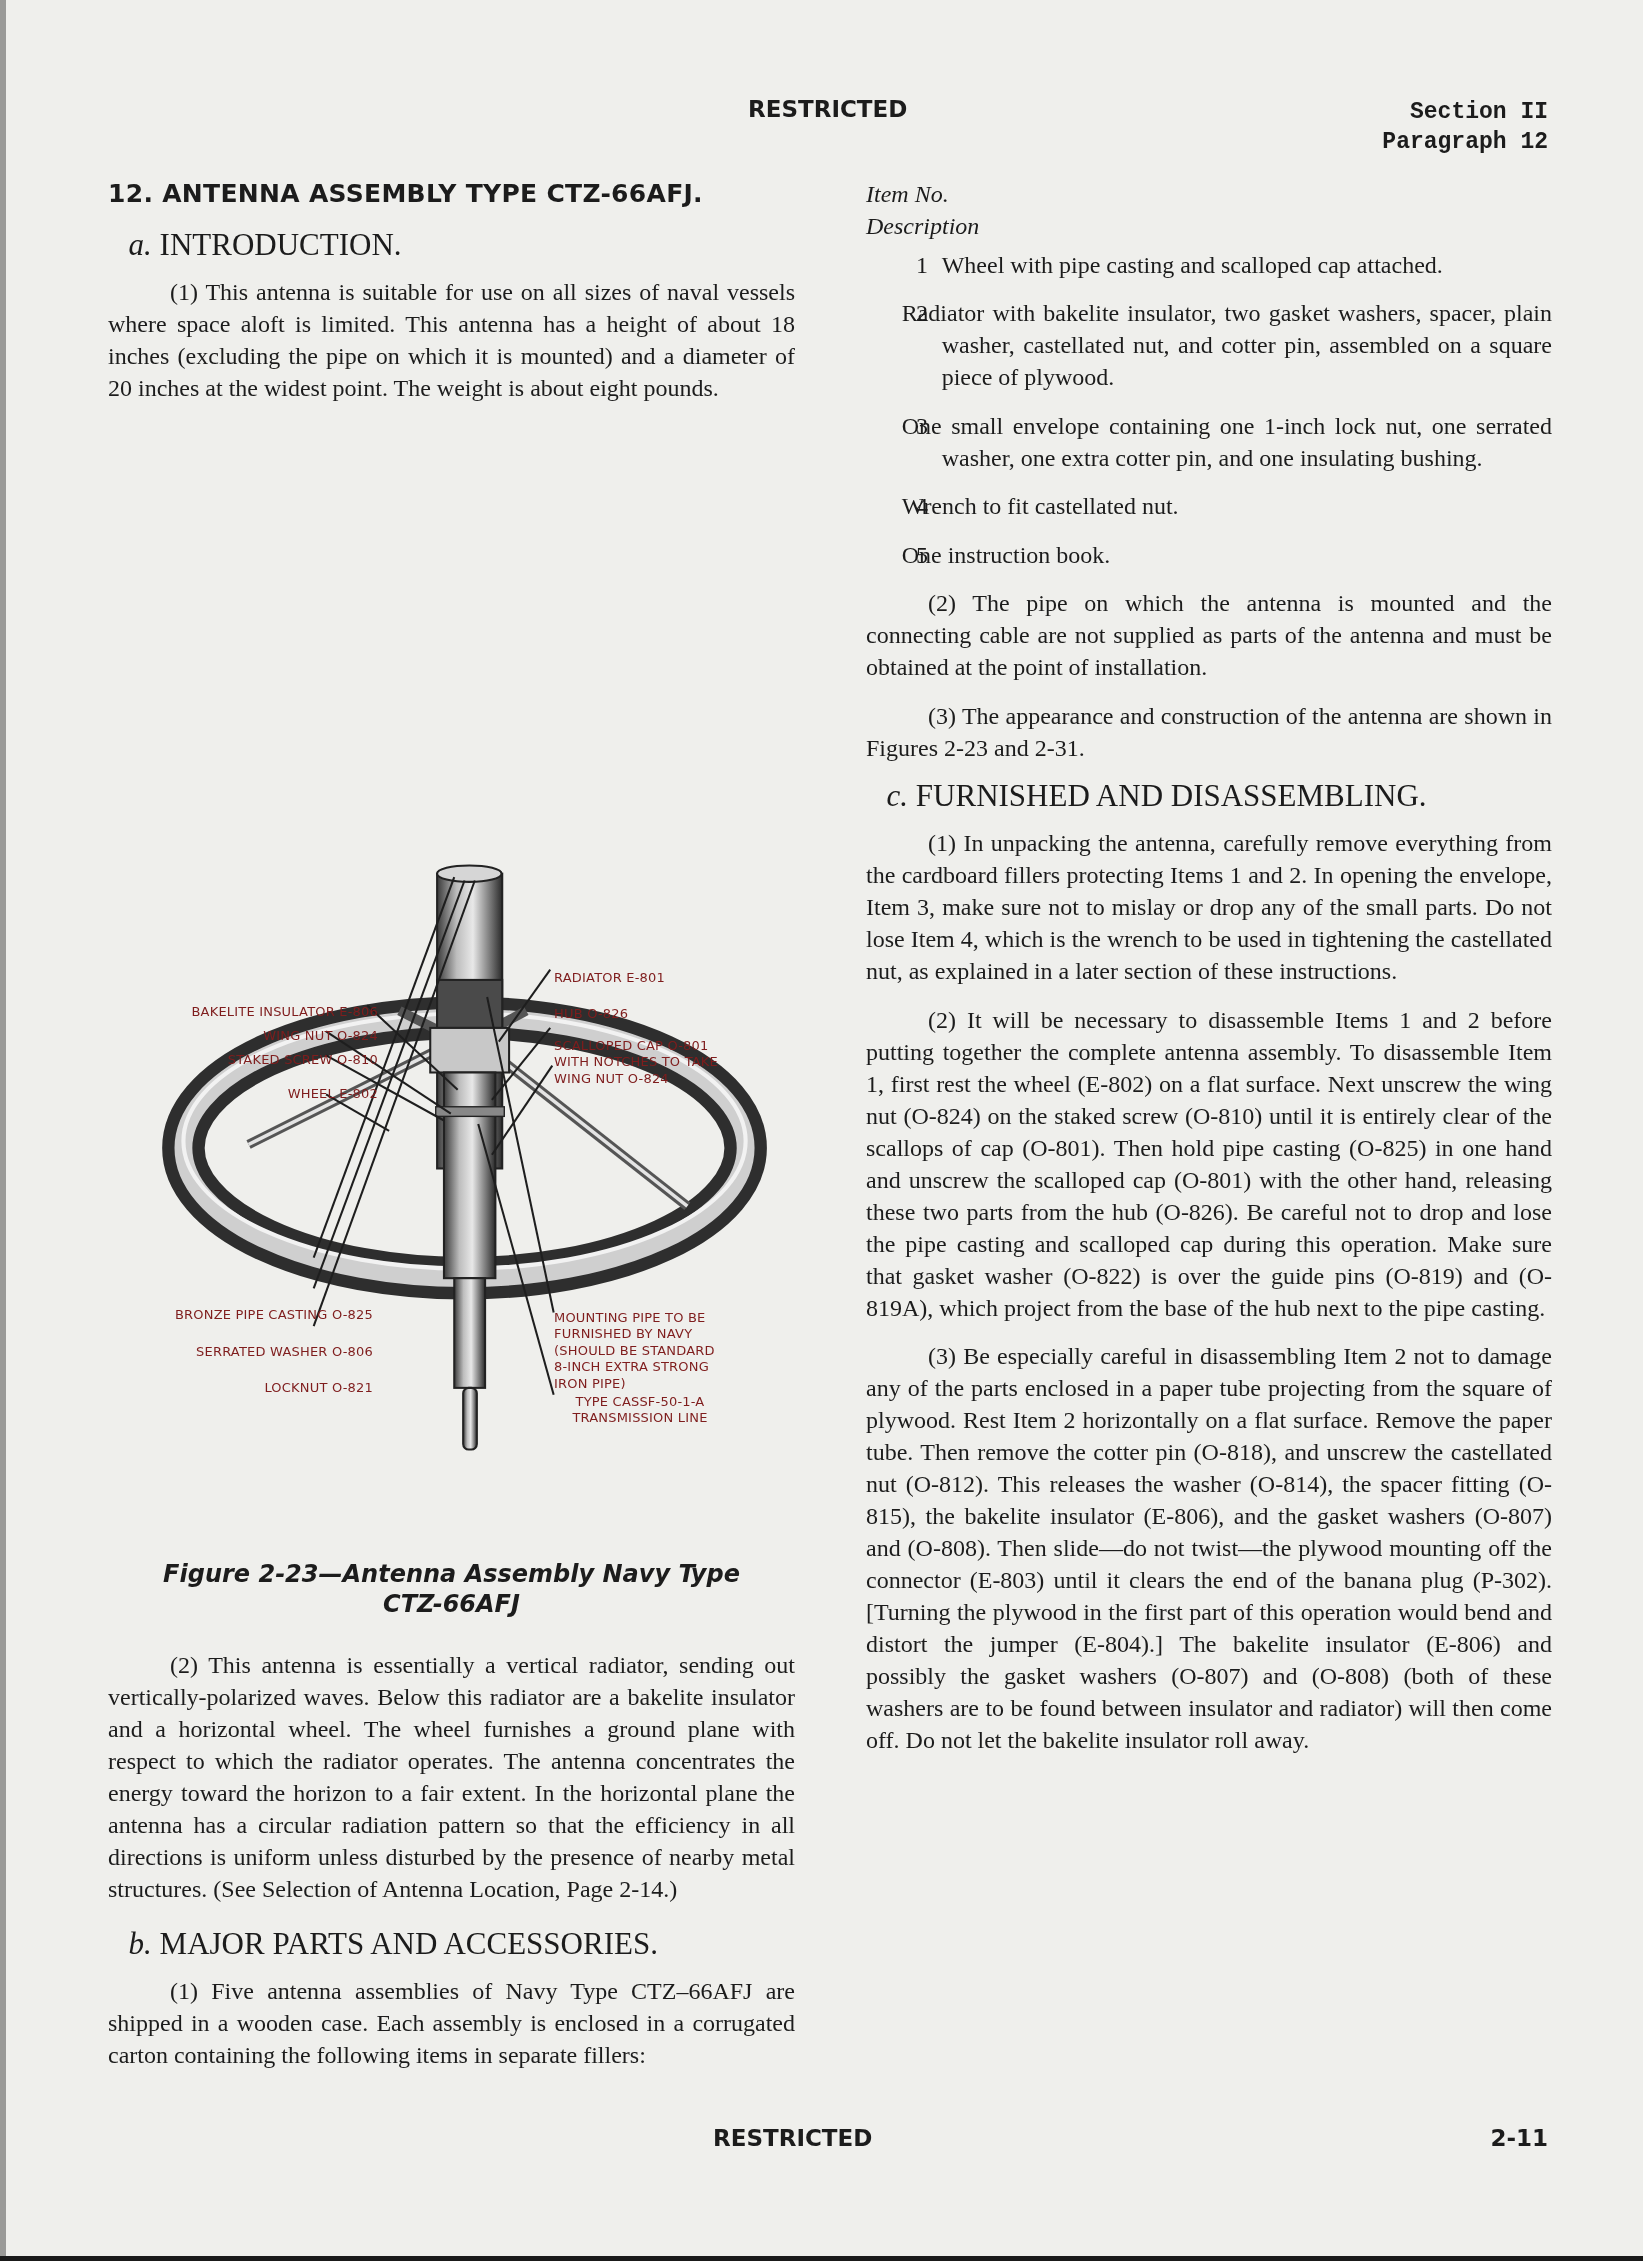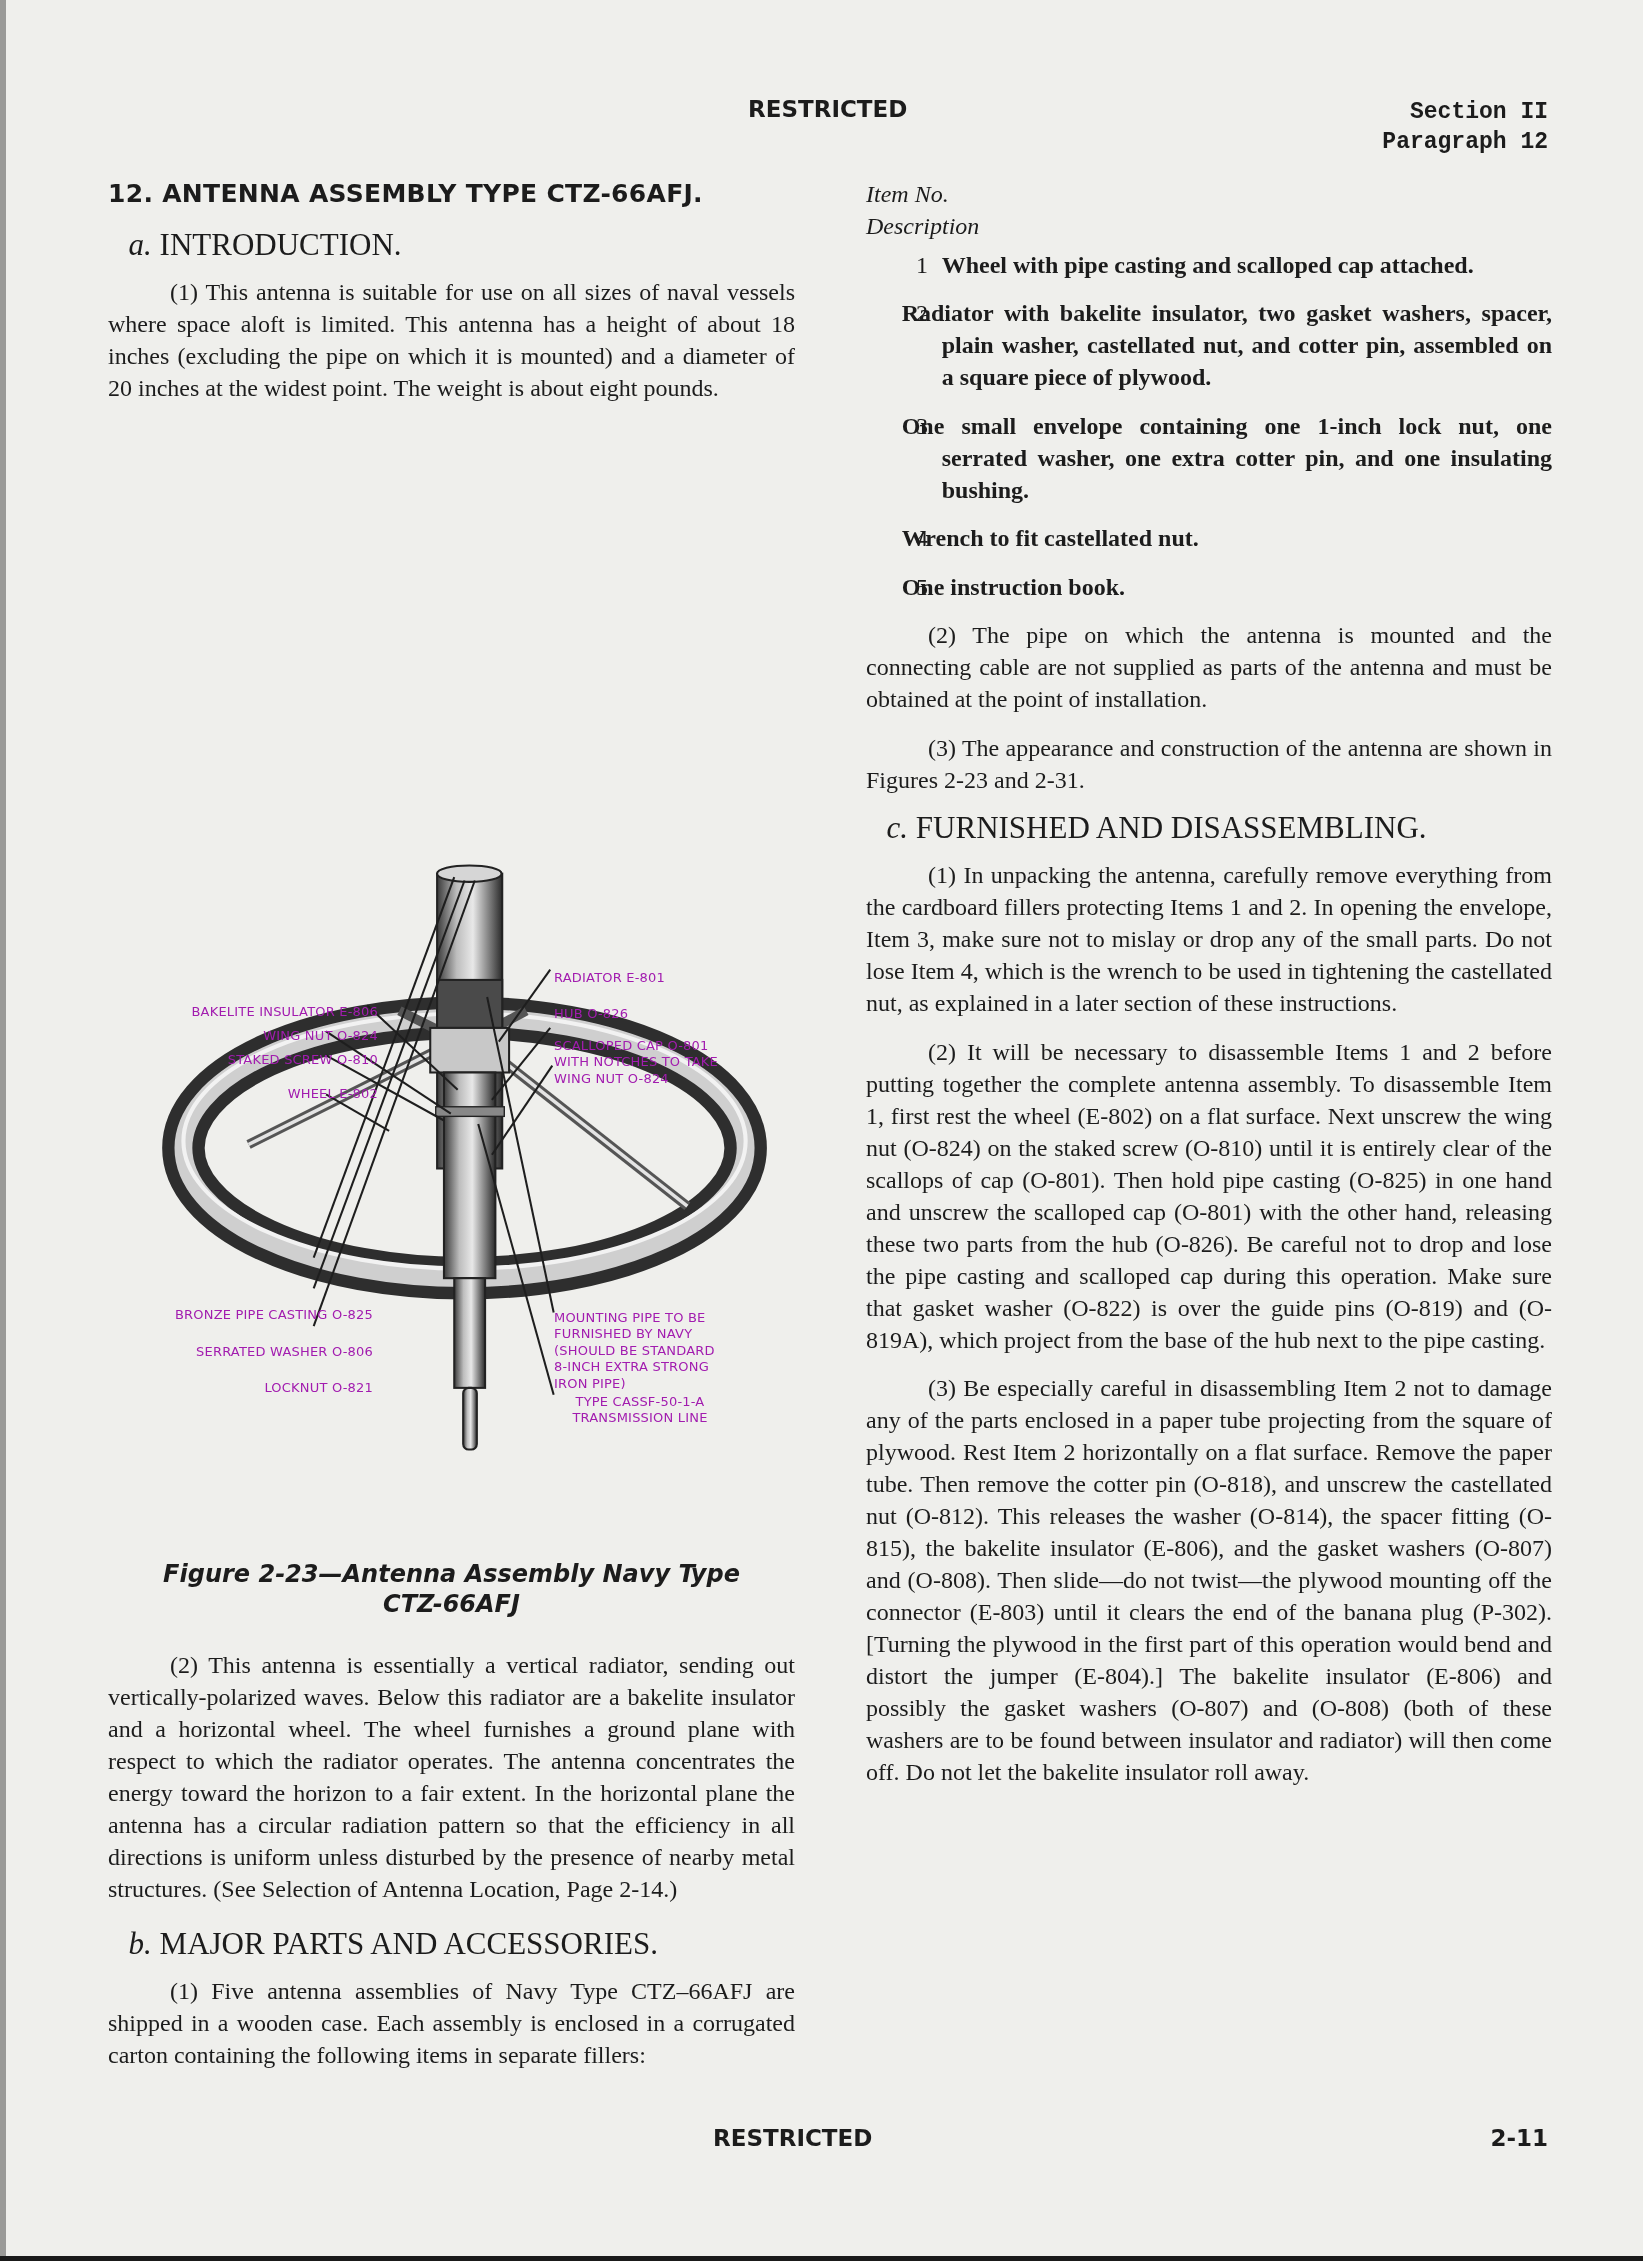--- a/index.html
+++ b/index.html
@@ -51,32 +51,32 @@
   .subhead .letter { font-style: italic; }
   .para { text-align: justify; margin: 0 0 16.5px 0; text-indent: 62px; }
   .figure {
     position: relative; width: 687px; height: 1111px; margin: 6.9px 0 0 0;
   }
   .figure svg { position: absolute; left: 0; top: 0; }
   .callout {
     position: absolute;
     font-family: "DejaVu Sans", "Liberation Sans", sans-serif;
     font-size: 13px; line-height: 16.5px; letter-spacing: 0.2px;
-    color: #a21caf;
+    color: #7f1d1d;
   }
   .callout.right-align { text-align: left; }
   .fig-caption {
     text-align: center; font-style: italic; font-size: 24px; line-height: 30px;
     margin: 27.4px 0 30px 0;
   }
   .item-table-head { font-style: italic; margin: 0 0 6.9px 0; display: flex; flex-direction: column; }
   .item-table-head .h-no { width: 110px; }
   .item-row { display: flex; margin: 0 0 16.5px 0; }
   .item-row .num { width: 62px; text-align: right; padding-right: 13.7px; flex-shrink: 0; }
-  .item-row .desc { flex: 1; text-align: justify; padding-left: 0; font-weight: bold; }
+  .item-row .desc { flex: 1; text-align: justify; padding-left: 0; }
   .hanging { text-indent: -40px; padding-left: 40px; }
 </style>
 </head>
 <body>
 
 <div class="binding-edge"></div>
 
 <div class="header-restricted sans-bold">RESTRICTED</div>
 <div class="header-section sans-bold">
   <div>Section II</div>

